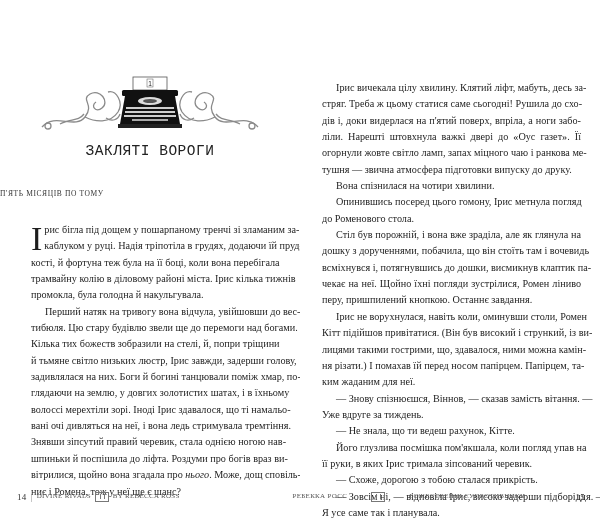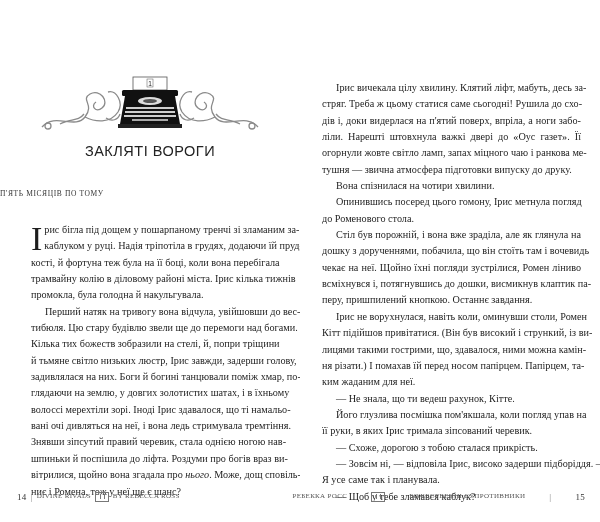--- a/index.html
+++ b/index.html
@@ -5,21 +5,21 @@
   html, body { margin: 0; padding: 0; background: #ffffff; }
   body { width: 600px; height: 522px; position: relative; overflow: hidden;
          font-family: "DejaVu Serif", "Liberation Serif", serif; color: #1e1e1e; }
   .page { position: absolute; top: 0; height: 494px; background: #ffffff; }
   .page.left { left: 0; width: 300px; }
   .page.right { left: 300px; width: 300px; }
 
   
   .ornament { position: absolute; left: 40px; top: 72px; width: 220px; height: 62px; }
   .chapter-title { position: absolute; left: 0; width: 300px; top: 143px; text-align: center;
-                   font-family: Liberation Sans, sans-serif; font-size: 14.5px; letter-spacing: 0.5px; color: #222; }
+                   font-family: Liberation Mono, monospace; font-size: 14.5px; letter-spacing: 0.5px; color: #222; }
   .chapter-sub { position: absolute; left: 0; width: 300px; top: 189px; text-align: left;
                  font-family: "Liberation Serif", serif; font-size: 7.5px; letter-spacing: 0.6px; color: #333; }
 
   .text { position: absolute; font-family: "Liberation Serif", serif; font-size: 10.2px;
           line-height: 16.35px; text-align: justify; color: #1d1d1d; }
   .left .text { left: 31px; top: 222px; width: 241px; }
   .right .text { left: 22px; top: 80px; width: 259px; }
   .text p { margin: 0; text-indent: 14px; }
   .dropcap { float: left; font-size: 34px; line-height: 28px; margin: 3px 2px 0 0; font-family: "Liberation Serif", serif; }
   .text p.first { text-indent: 0; }
@@ -121,30 +121,34 @@
       <p style="text-indent: 0px;">
         <span class="line last" style="padding-left: 14px;">Вона спізнилася на чотири хвилини.</span>
       </p>
       <p style="text-indent: 0px;">
         <span class="line" style="padding-left: 14px;">Опинившись посеред цього гомону, Ірис метнула погляд</span>
         <span class="line last">до Роменового стола.</span>
       </p>
       <p style="text-indent: 0px;">
         <span class="line" style="padding-left: 14px;">Стіл був порожній, і вона вже зраділа, але як глянула на</span>
         <span class="line">дошку з дорученнями, побачила, що він стоїть там і вочевидь</span>
+        <span class="line">всміхнувся і, потягнувшись до дошки, висмикнув клаптик па-</span>
         <span class="line">чекає на неї. Щойно їхні погляди зустрілися, Ромен ліниво</span>
-        <span class="line">всміхнувся і, потягнувшись до дошки, висмикнув клаптик па-</span>
         <span class="line last">перу, пришпилений кнопкою. Останнє завдання.</span>
       </p>
       <p style="text-indent: 0px;">
         <span class="line" style="padding-left: 14px;">Ірис не ворухнулася, навіть коли, оминувши столи, Ромен</span>
         <span class="line">Кітт підійшов привітатися. (Він був високий і стрункий, із ви-</span>
         <span class="line">лицями такими гострими, що, здавалося, ними можна камін-</span>
         <span class="line">ня різати.) І помахав їй перед носом папірцем. Папірцем, та-</span>
         <span class="line last">ким жаданим для неї.</span>
+      </p>
+      <p style="text-indent: 0px;">
+        <span class="line" style="padding-left: 14px;">— Знову спізнюєшся, Віннов, — сказав замість вітання. —</span>
+        <span class="line last">Уже вдруге за тиждень.</span>
       </p>
       <p style="text-indent: 0px;">
         <span class="line last" style="padding-left: 14px;">— Не знала, що ти ведеш рахунок, Кітте.</span>
       </p>
       <p style="text-indent: 0px;">
         <span class="line" style="padding-left: 14px;">Його глузлива посмішка пом'якшала, коли погляд упав на</span>
         <span class="line last">її руки, в яких Ірис тримала зіпсований черевик.</span>
       </p>
       <p style="text-indent: 0px;">
         <span class="line last" style="padding-left: 14px;">— Схоже, дорогою з тобою сталася прикрість.</span>

